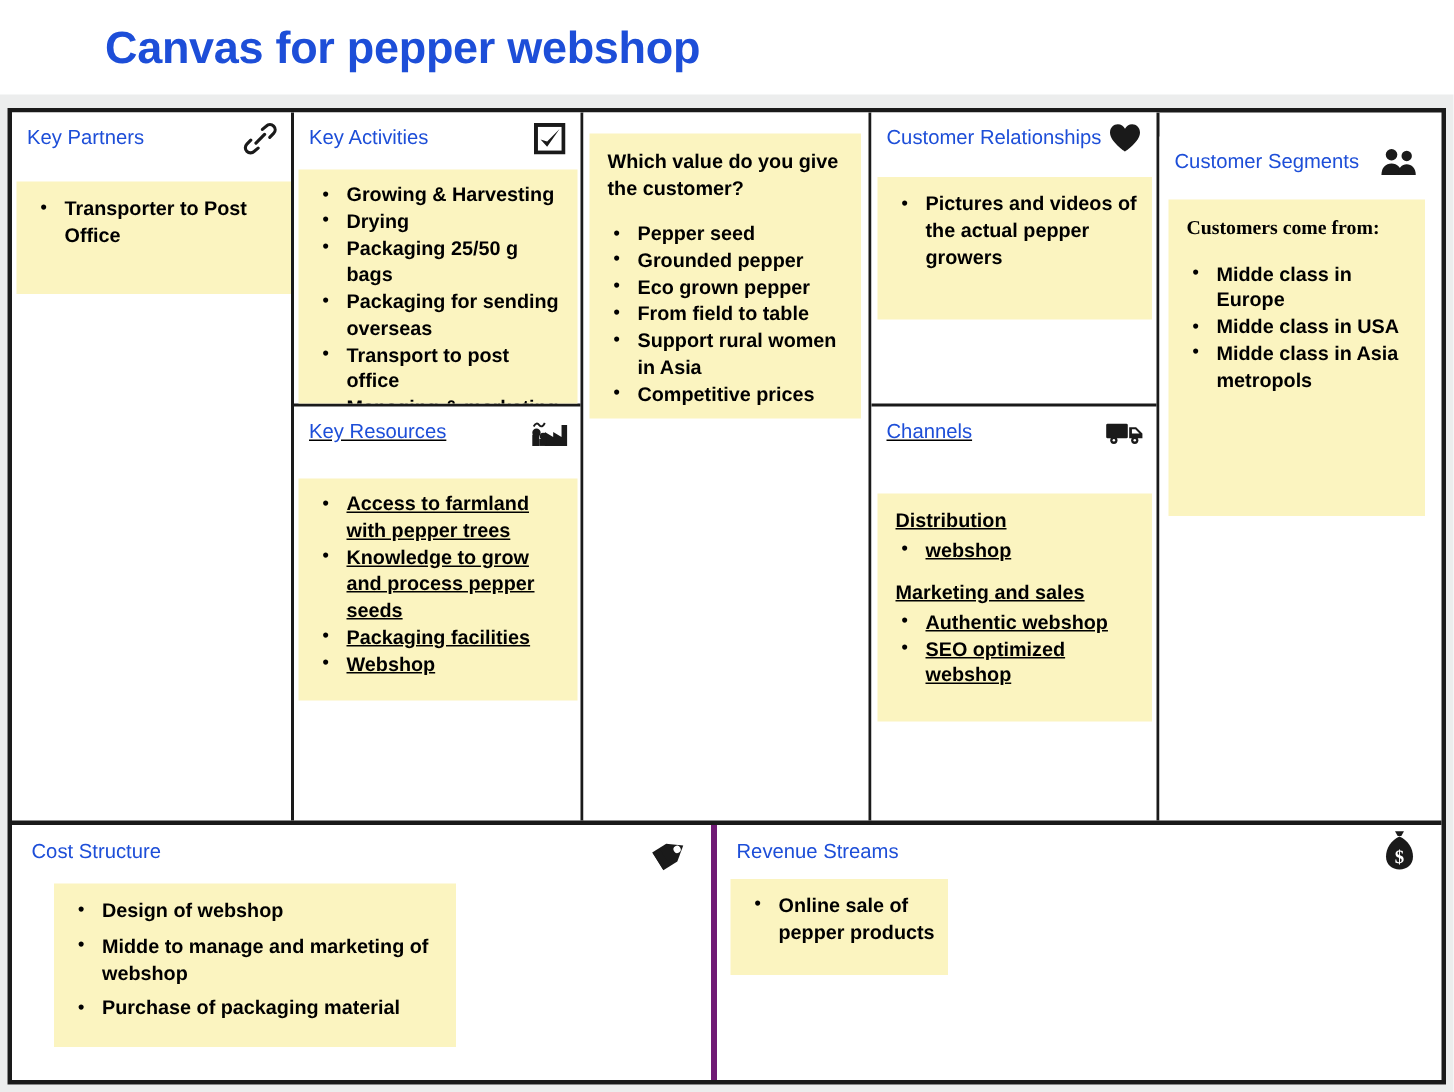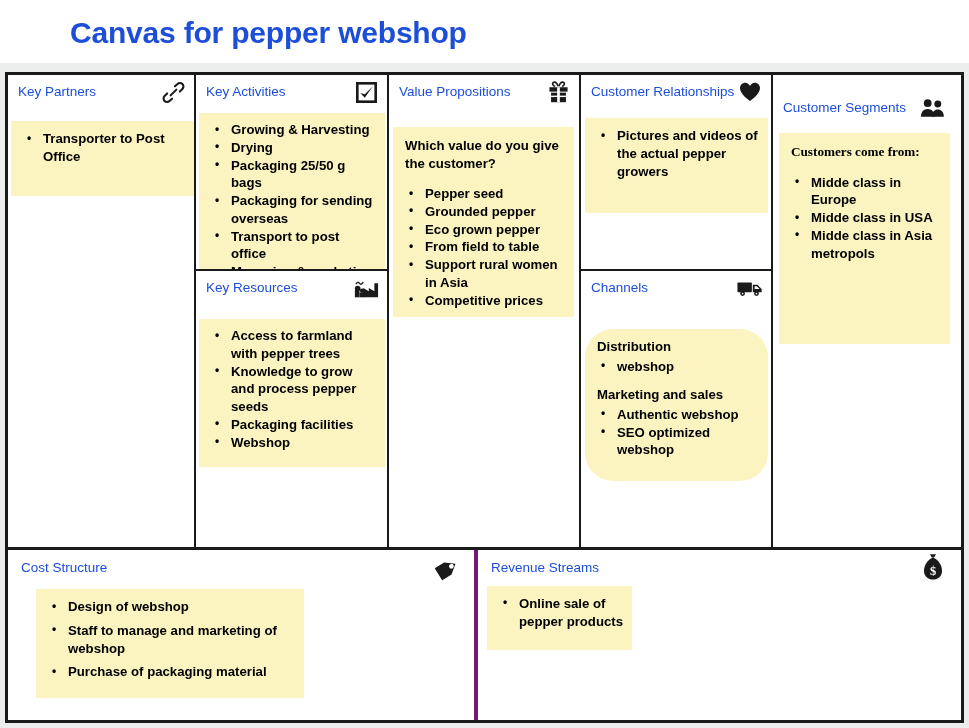--- a/index.html
+++ b/index.html
@@ -76,21 +76,21 @@
     box-sizing: border-box;
     position: relative;
     overflow: hidden;
     display: flex;
     flex-direction: column;
   }
   .cell.half-top {
     height: 196px;
     border-bottom: 2px solid #1a1a1a;
   }
-  .cell.half-bottom { height: 236px; }
+  .cell.half-bottom { height: 236px; text-decoration: underline; }
   .cell.full { height: 472px; }
 
   
   .cell-head {
     position: relative;
     height: 38px;
     flex: 0 0 38px;
     padding: 10px 8px 0 10px;
     box-sizing: border-box;
   }
@@ -151,21 +151,21 @@
     font-size: 12px;
   }
   ul.note-list.tight li { margin-bottom: 0; }
 
   
   .note-kp  { margin-top: 8px; margin-left: 3px; margin-right: 0; padding-top: 9px; padding-bottom: 30px; }
   .note-ka  { margin-top: 0;  margin-left: 3px; margin-right: 2px; padding-top: 8px; padding-bottom: 22px; }
   .note-kr  { margin-top: 10px; margin-left: 3px; margin-right: 2px; padding-top: 8px; padding-bottom: 16px; }
   .note-vp  { margin-top: 14px; margin-left: 4px; margin-right: 5px; padding-top: 10px; padding-bottom: 8px; }
   .note-cr  { margin-top: 5px; margin-left: 4px; margin-right: 3px; padding-top: 9px; padding-bottom: 33px; }
-  .note-ch  { margin-top: 20px; margin-left: 4px; margin-right: 3px; padding-top: 9px; padding-bottom: 22px; border-radius: 28px; }
+  .note-ch  { margin-top: 20px; margin-left: 4px; margin-right: 3px; padding-top: 9px; padding-bottom: 22px; }
   .note-cs  { margin-top: 4px; margin-left: 6px; margin-right: 3px; padding-top: 10px; padding-bottom: 82px; }
 
   .note-cs .note-head { padding-left: 6px; font-family: Liberation Serif, serif; }
   .note-ch .note-head { padding-left: 6px; }
   .note-vp .note-head { padding-left: 6px; }
 
   
   #canvas-bottom {
     position: absolute;
     left: 0;
@@ -276,33 +276,20 @@
             <li>Knowledge to grow and process pepper seeds</li>
             <li>Packaging facilities</li>
             <li>Webshop</li>
           </ul>
         </div>
       </div>
     </div>
 
     <div class="canvas-col col-vp">
       <div class="cell full">
-        <div class="cell-head">
-          <div class="cell-title">Value Propositions</div>
-          <div class="cell-icon">
-            <svg width="21" height="22" viewBox="0 0 22 23">
-              <path d="M7.5 5.5 C5 5.5 4 2 6 1.3 C8 0.7 9.8 3.2 10.6 5.5" fill="none" stroke="#1a1a1a" stroke-width="1.7"></path>
-              <path d="M14.5 5.5 C17 5.5 18 2 16 1.3 C14 0.7 12.2 3.2 11.4 5.5" fill="none" stroke="#1a1a1a" stroke-width="1.7"></path>
-              <rect x="1.5" y="6.5" width="19" height="4.6" fill="#1a1a1a"></rect>
-              <rect x="3.2" y="12.2" width="15.6" height="10" fill="#1a1a1a"></rect>
-              <rect x="9.6" y="6.5" width="2.8" height="15.7" fill="#ffffff"></rect>
-              <rect x="3.2" y="15.3" width="15.6" height="1.5" fill="#ffffff"></rect>
-            </svg>
-          </div>
-        </div>
         <div class="note note-vp">
           <div class="note-head">Which value do you give the customer?</div>
           <div class="note-gap"></div>
           <ul class="note-list tight">
             <li>Pepper seed</li>
             <li>Grounded pepper</li>
             <li>Eco grown pepper</li>
             <li>From field to table</li>
             <li>Support rural women in Asia</li>
             <li>Competitive prices</li>
@@ -395,21 +382,21 @@
               <path d="M4 7 L15 7 L24 14 L15 21 L4 21 Z" fill="#1a1a1a"></path>
               <circle cx="19.2" cy="14" r="2.4" fill="#ffffff"></circle>
               <path d="M4.2 7.6 L9.5 7.6 L9.5 20.4 L4.2 20.4 Z" fill="#1a1a1a"></path>
             </g>
           </svg>
         </div>
       </div>
       <div class="note note-cost">
         <ul class="note-list">
           <li>Design of webshop</li>
-          <li>Staff to manage and marketing of webshop</li>
+          <li>Midde to manage and marketing of webshop</li>
           <li>Purchase of packaging material</li>
         </ul>
       </div>
     </div>
 
     <div class="bottom-cell revenue">
       <div class="bottom-head">
         <div class="cell-title">Revenue Streams</div>
         <div class="cell-icon" style="right:14px; top:2px; width:28px; height:30px;">
           <svg width="22" height="28" viewBox="0 0 22 28">

